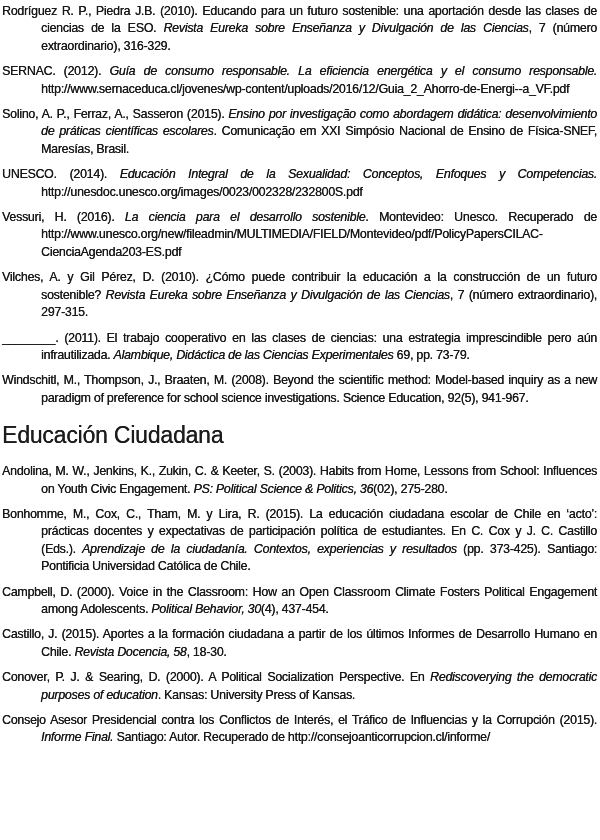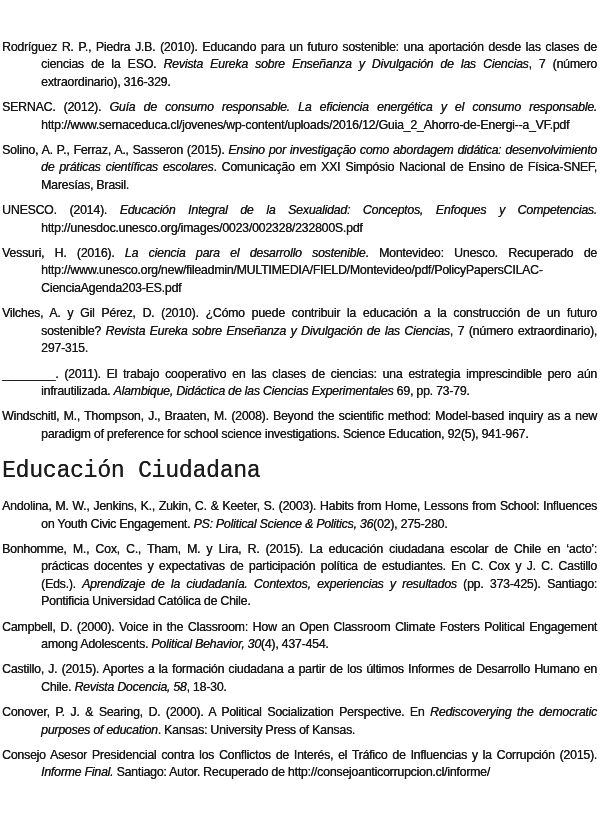--- a/index.html
+++ b/index.html
@@ -12,40 +12,39 @@
     height: 840px;
     box-sizing: border-box;
     background: #ffffff;
     padding: 3px 3px 0 2px;
     overflow: hidden;
     font-family: "Liberation Sans", sans-serif;
     color: #191919;
   }
   .doc {
     width: 100%;
-    margin-top: 36px;
   }
   p.reference {
     margin: 0 0 8px 0;
     font-size: 12.4px;
     line-height: 17.4px;
     letter-spacing: -0.25px;
     text-align: justify;
     padding-left: 39px;
     text-indent: -39px;
     overflow-wrap: break-word;
     word-break: break-word;
     
     text-shadow: 0.25px 0 0 currentColor;
   }
   p.reference .it {
     font-style: italic;
   }
   h2.section-heading {
-    font-family: Liberation Mono, monospace;
+    font-family: Liberation Sans, sans-serif;
     font-size: 23px;
     font-weight: 400;
     letter-spacing: -0.2px;
     color: #1c1c1c;
     margin: 15px 0 14px 0;
     text-shadow: 0.25px 0 0 currentColor;
   }
 </style>
 </head>
 <body>

